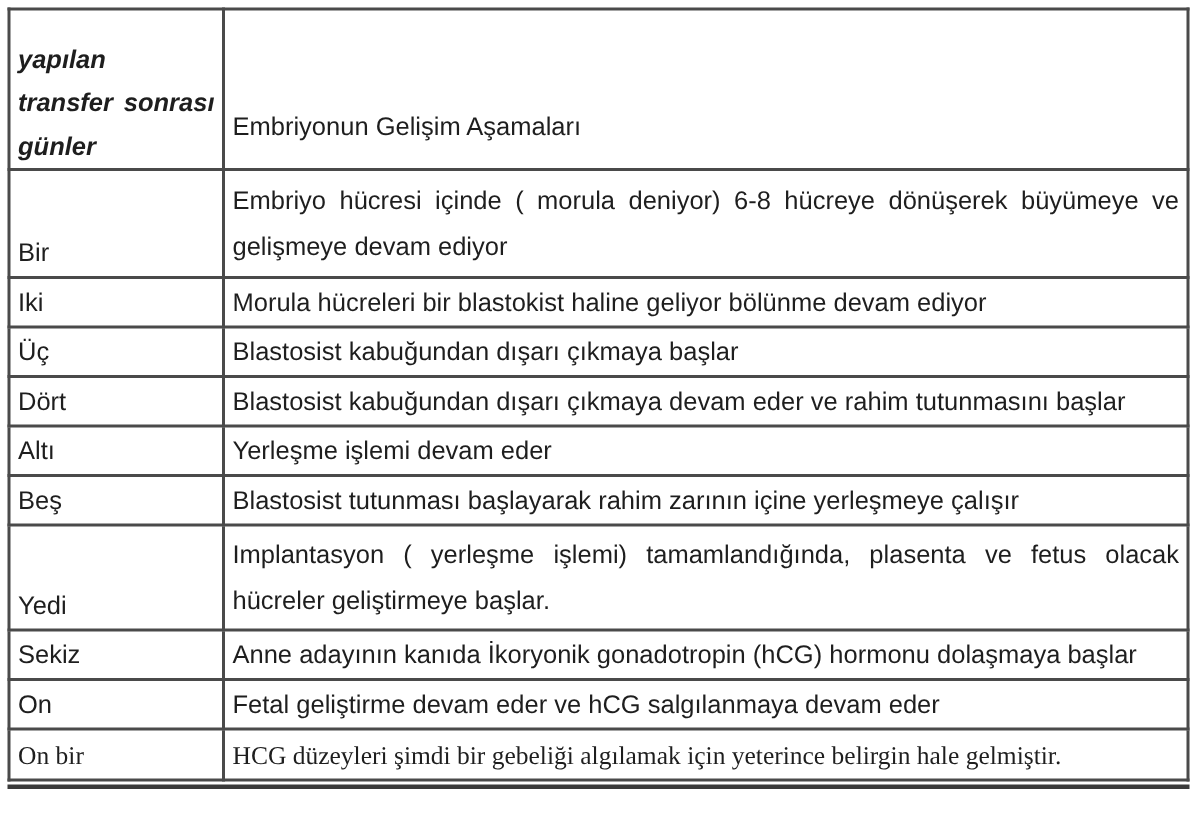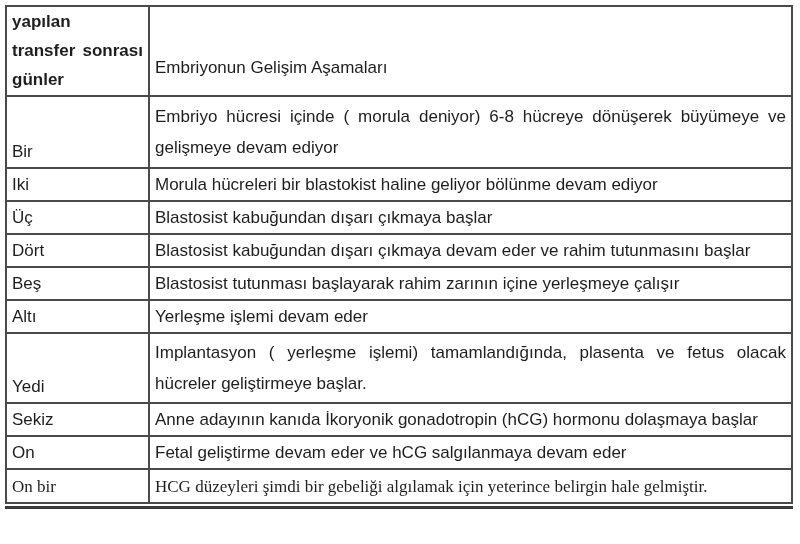--- a/index.html
+++ b/index.html
@@ -44,22 +44,23 @@
     border-radius: 22px;
   }
   td.stage-cell {
     vertical-align: middle;
     text-align: justify;
     line-height: 31px;
   }
   td.header-days {
     vertical-align: top;
     font-weight: bold;
-    padding-top: 0;
+    padding-top: 18px;
     line-height: 29px;
+    font-style: italic;
   }
   td.header-days .hline { width: 100%; }
   td.header-days .hline.spread {
     text-align: justify;
     text-align-last: justify;
   }
   td.header-stages {
     vertical-align: bottom;
     font-weight: normal;
     padding-bottom: 15px;
@@ -95,26 +96,26 @@
       </tr>
       <tr class="row">
         <td class="day-cell">Üç</td>
         <td class="stage-cell">Blastosist kabuğundan dışarı çıkmaya  başlar</td>
       </tr>
       <tr class="row">
         <td class="day-cell">Dört</td>
         <td class="stage-cell">Blastosist kabuğundan dışarı çıkmaya devam eder ve rahim tutunmasını başlar</td>
       </tr>
       <tr class="row">
+        <td class="day-cell">Altı</td>
+        <td class="stage-cell">Yerleşme işlemi devam eder</td>
+      </tr>
+      <tr class="row">
         <td class="day-cell">Beş</td>
         <td class="stage-cell">Blastosist tutunması başlayarak rahim zarının içine yerleşmeye çalışır</td>
-      </tr>
-      <tr class="row">
-        <td class="day-cell">Altı</td>
-        <td class="stage-cell">Yerleşme işlemi devam eder</td>
       </tr>
       <tr class="row-tall-b">
         <td class="day-cell">Yedi</td>
         <td class="stage-cell">Implantasyon ( yerleşme işlemi)  tamamlandığında, plasenta ve fetus olacak hücreler geliştirmeye başlar.</td>
       </tr>
       <tr class="row">
         <td class="day-cell">Sekiz</td>
         <td class="stage-cell">Anne adayının kanıda İkoryonik gonadotropin (hCG) hormonu dolaşmaya başlar</td>
       </tr>
       <tr class="row">

